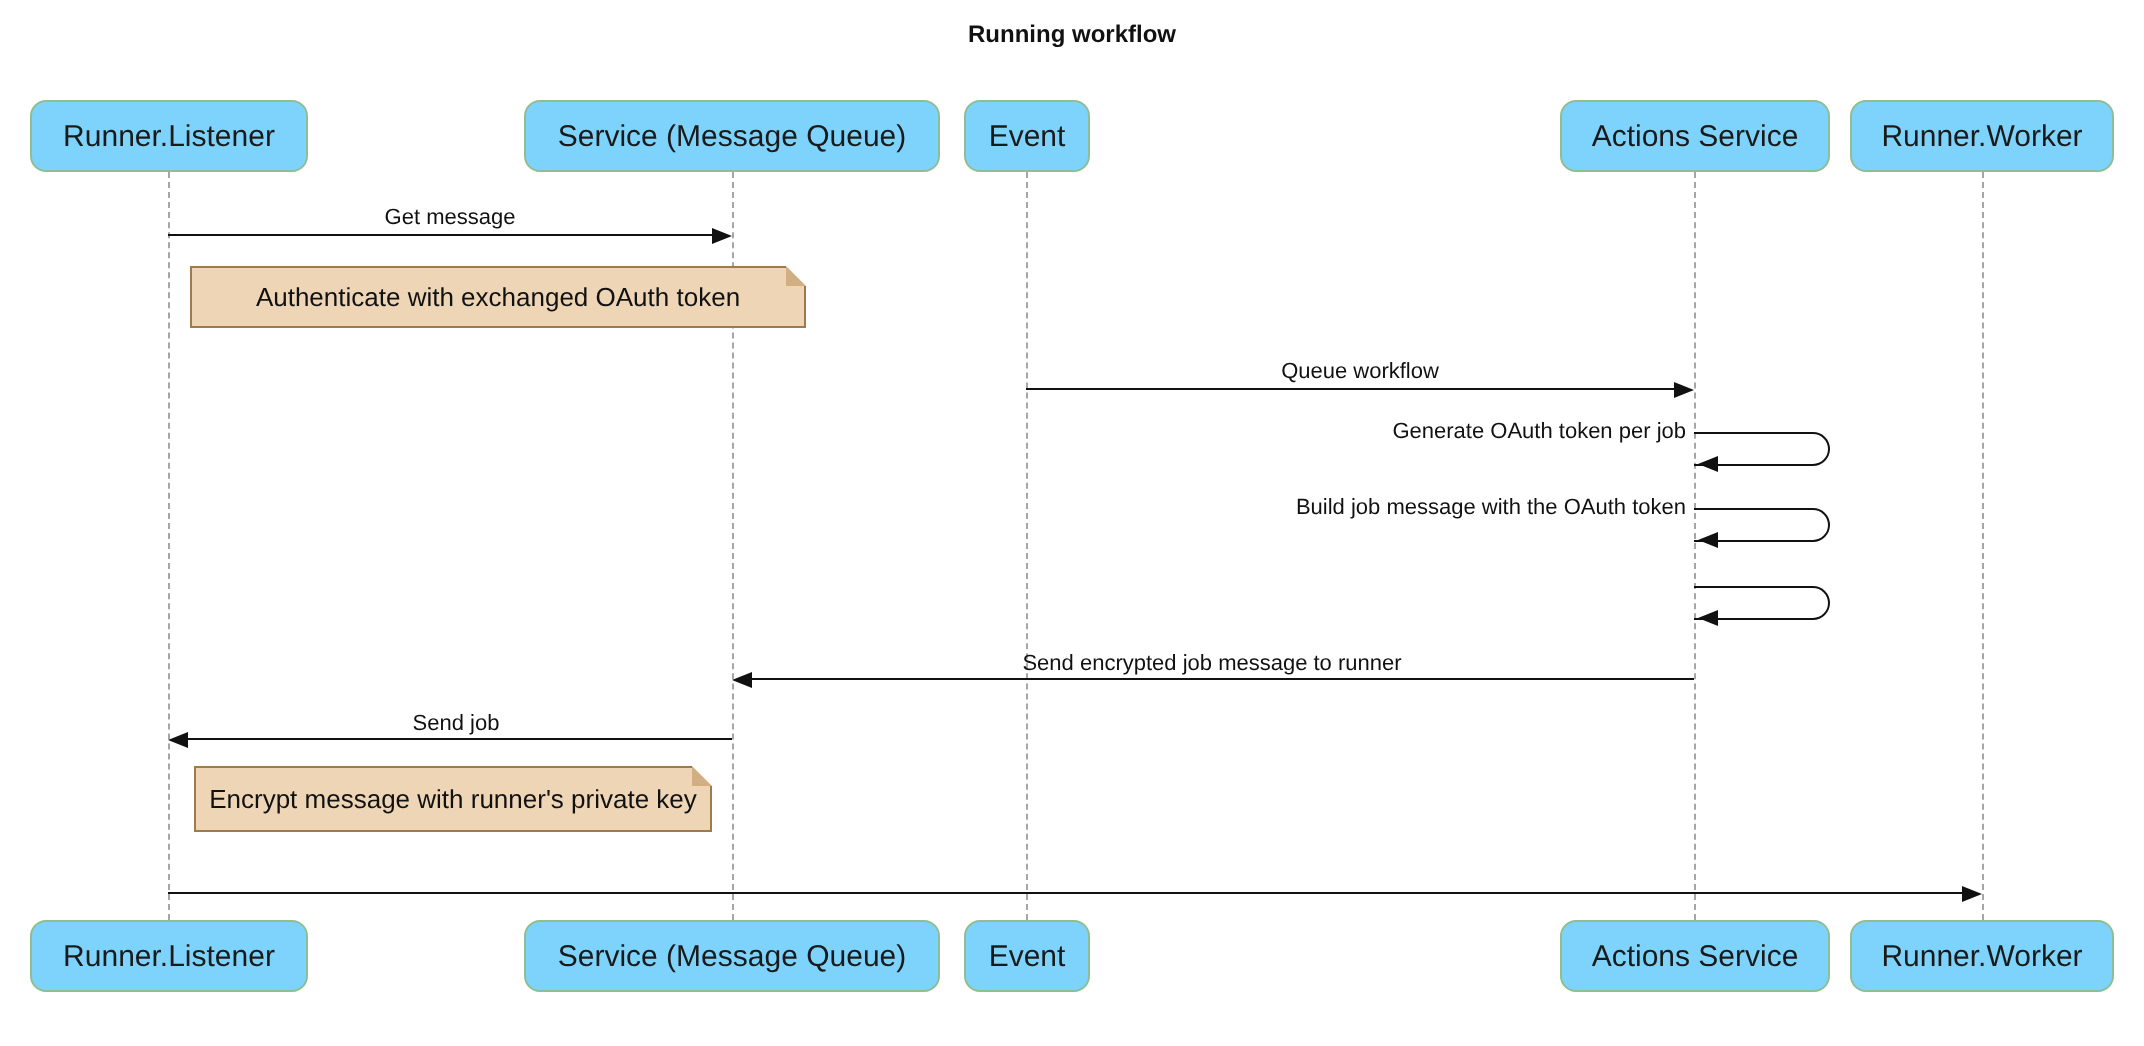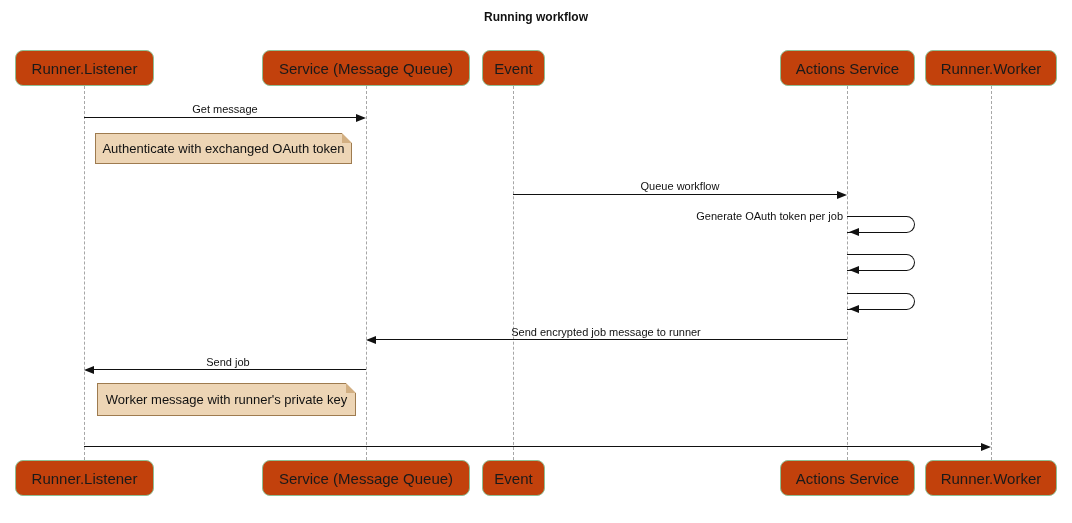--- a/index.html
+++ b/index.html
@@ -10,21 +10,21 @@
     font-family:"Liberation Sans", sans-serif;
     color:#111;
     overflow:hidden;
   }
   .title {
     position:absolute; left:0; top:10px; width:1072px;
     text-align:center; font-size:12px; font-weight:bold; color:#111;
   }
   .actor {
     position:absolute; height:36px;
-    background:#c2410c; border:1px solid #8FBE93; border-radius:8px;
+    background:#7dd3fc; border:1px solid #8FBE93; border-radius:8px;
     box-sizing:border-box;
     display:flex; align-items:center; justify-content:center;
     font-size:15px; color:#1a1a1a; white-space:nowrap;
   }
   .lifeline {
     position:absolute; top:86px; height:374px; width:0;
     border-left:1px dashed #a6a6a6;
   }
   .msg-label {
     position:absolute; font-size:11px; color:#111; white-space:nowrap;
@@ -75,45 +75,46 @@
   <div class="actor" style="left:15px;  top:50px; width:139px">Runner.Listener</div>
   <div class="actor" style="left:262px; top:50px; width:208px">Service (Message Queue)</div>
   <div class="actor" style="left:482px; top:50px; width:63px">Event</div>
   <div class="actor" style="left:780px; top:50px; width:135px">Actions Service</div>
   <div class="actor" style="left:925px; top:50px; width:132px">Runner.Worker</div>
 
   <div class="msg-label center" style="left:225px; top:102px">Get message</div>
   <div class="arrow-line" style="left:84px; top:117px; width:273px"></div>
   <div class="head head-right" style="left:356px; top:113.5px"></div>
 
-  <div class="note" style="left:95px; top:133px; width:257px; height:31px">Authenticate with exchanged OAuth token</div>
+  <div class="note" style="left:95px; top:133px; width:308px; height:31px">Authenticate with exchanged OAuth token</div>
 
   <div class="msg-label center" style="left:680px; top:179px">Queue workflow</div>
   <div class="arrow-line" style="left:513px; top:194px; width:324px"></div>
   <div class="head head-right" style="left:837px; top:190.5px"></div>
 
   <div class="msg-label rightalign" style="right:229px; top:209px">Generate OAuth token per job</div>
   <div class="self-loop" style="left:847px; top:216px; width:68px; height:17px"></div>
   <div class="head head-left" style="left:849px; top:227.5px"></div>
 
+  <div class="msg-label rightalign" style="right:229px; top:247px">Build job message with the OAuth token</div>
   <div class="self-loop" style="left:847px; top:254px; width:68px; height:17px"></div>
   <div class="head head-left" style="left:849px; top:265.5px"></div>
 
   <div class="self-loop" style="left:847px; top:293px; width:68px; height:17px"></div>
   <div class="head head-left" style="left:849px; top:304.5px"></div>
 
   <div class="msg-label center" style="left:606px; top:325px">Send encrypted job message to runner</div>
   <div class="arrow-line" style="left:375px; top:339px; width:472px"></div>
   <div class="head head-left" style="left:366px; top:335.5px"></div>
 
   <div class="msg-label center" style="left:228px; top:355px">Send job</div>
   <div class="arrow-line" style="left:93px; top:369px; width:273px"></div>
   <div class="head head-left" style="left:84px; top:365.5px"></div>
 
-  <div class="note" style="left:97px; top:383px; width:259px; height:33px">Worker message with runner's private key</div>
+  <div class="note" style="left:97px; top:383px; width:259px; height:33px">Encrypt message with runner's private key</div>
 
   <div class="arrow-line" style="left:84px; top:446px; width:898px"></div>
   <div class="head head-right" style="left:981px; top:442.5px"></div>
 
   <div class="actor" style="left:15px;  top:460px; width:139px">Runner.Listener</div>
   <div class="actor" style="left:262px; top:460px; width:208px">Service (Message Queue)</div>
   <div class="actor" style="left:482px; top:460px; width:63px">Event</div>
   <div class="actor" style="left:780px; top:460px; width:135px">Actions Service</div>
   <div class="actor" style="left:925px; top:460px; width:132px">Runner.Worker</div>
 

